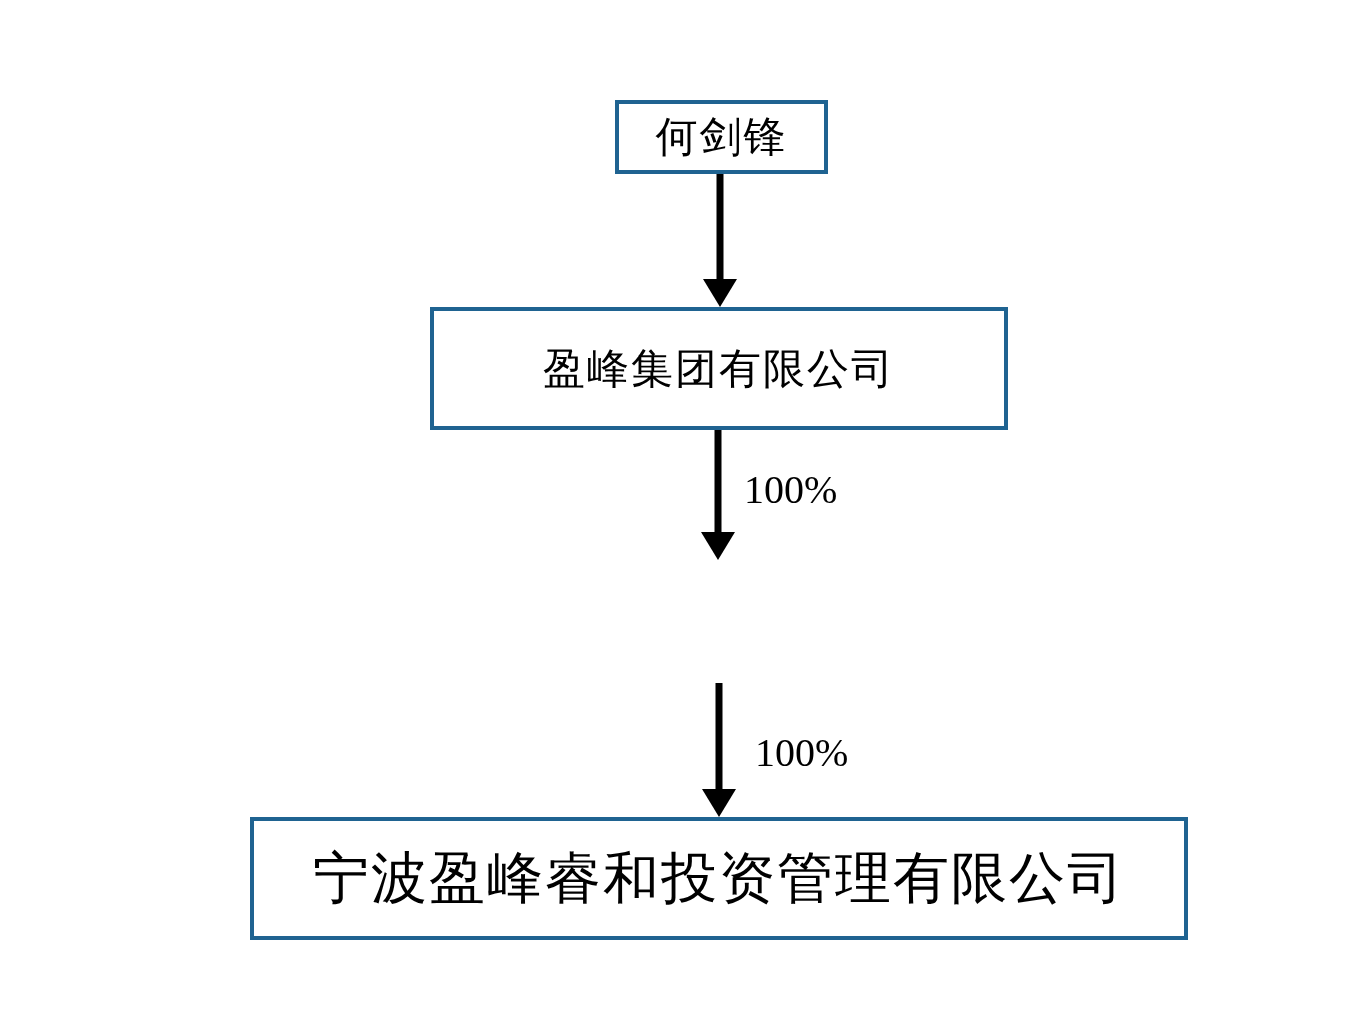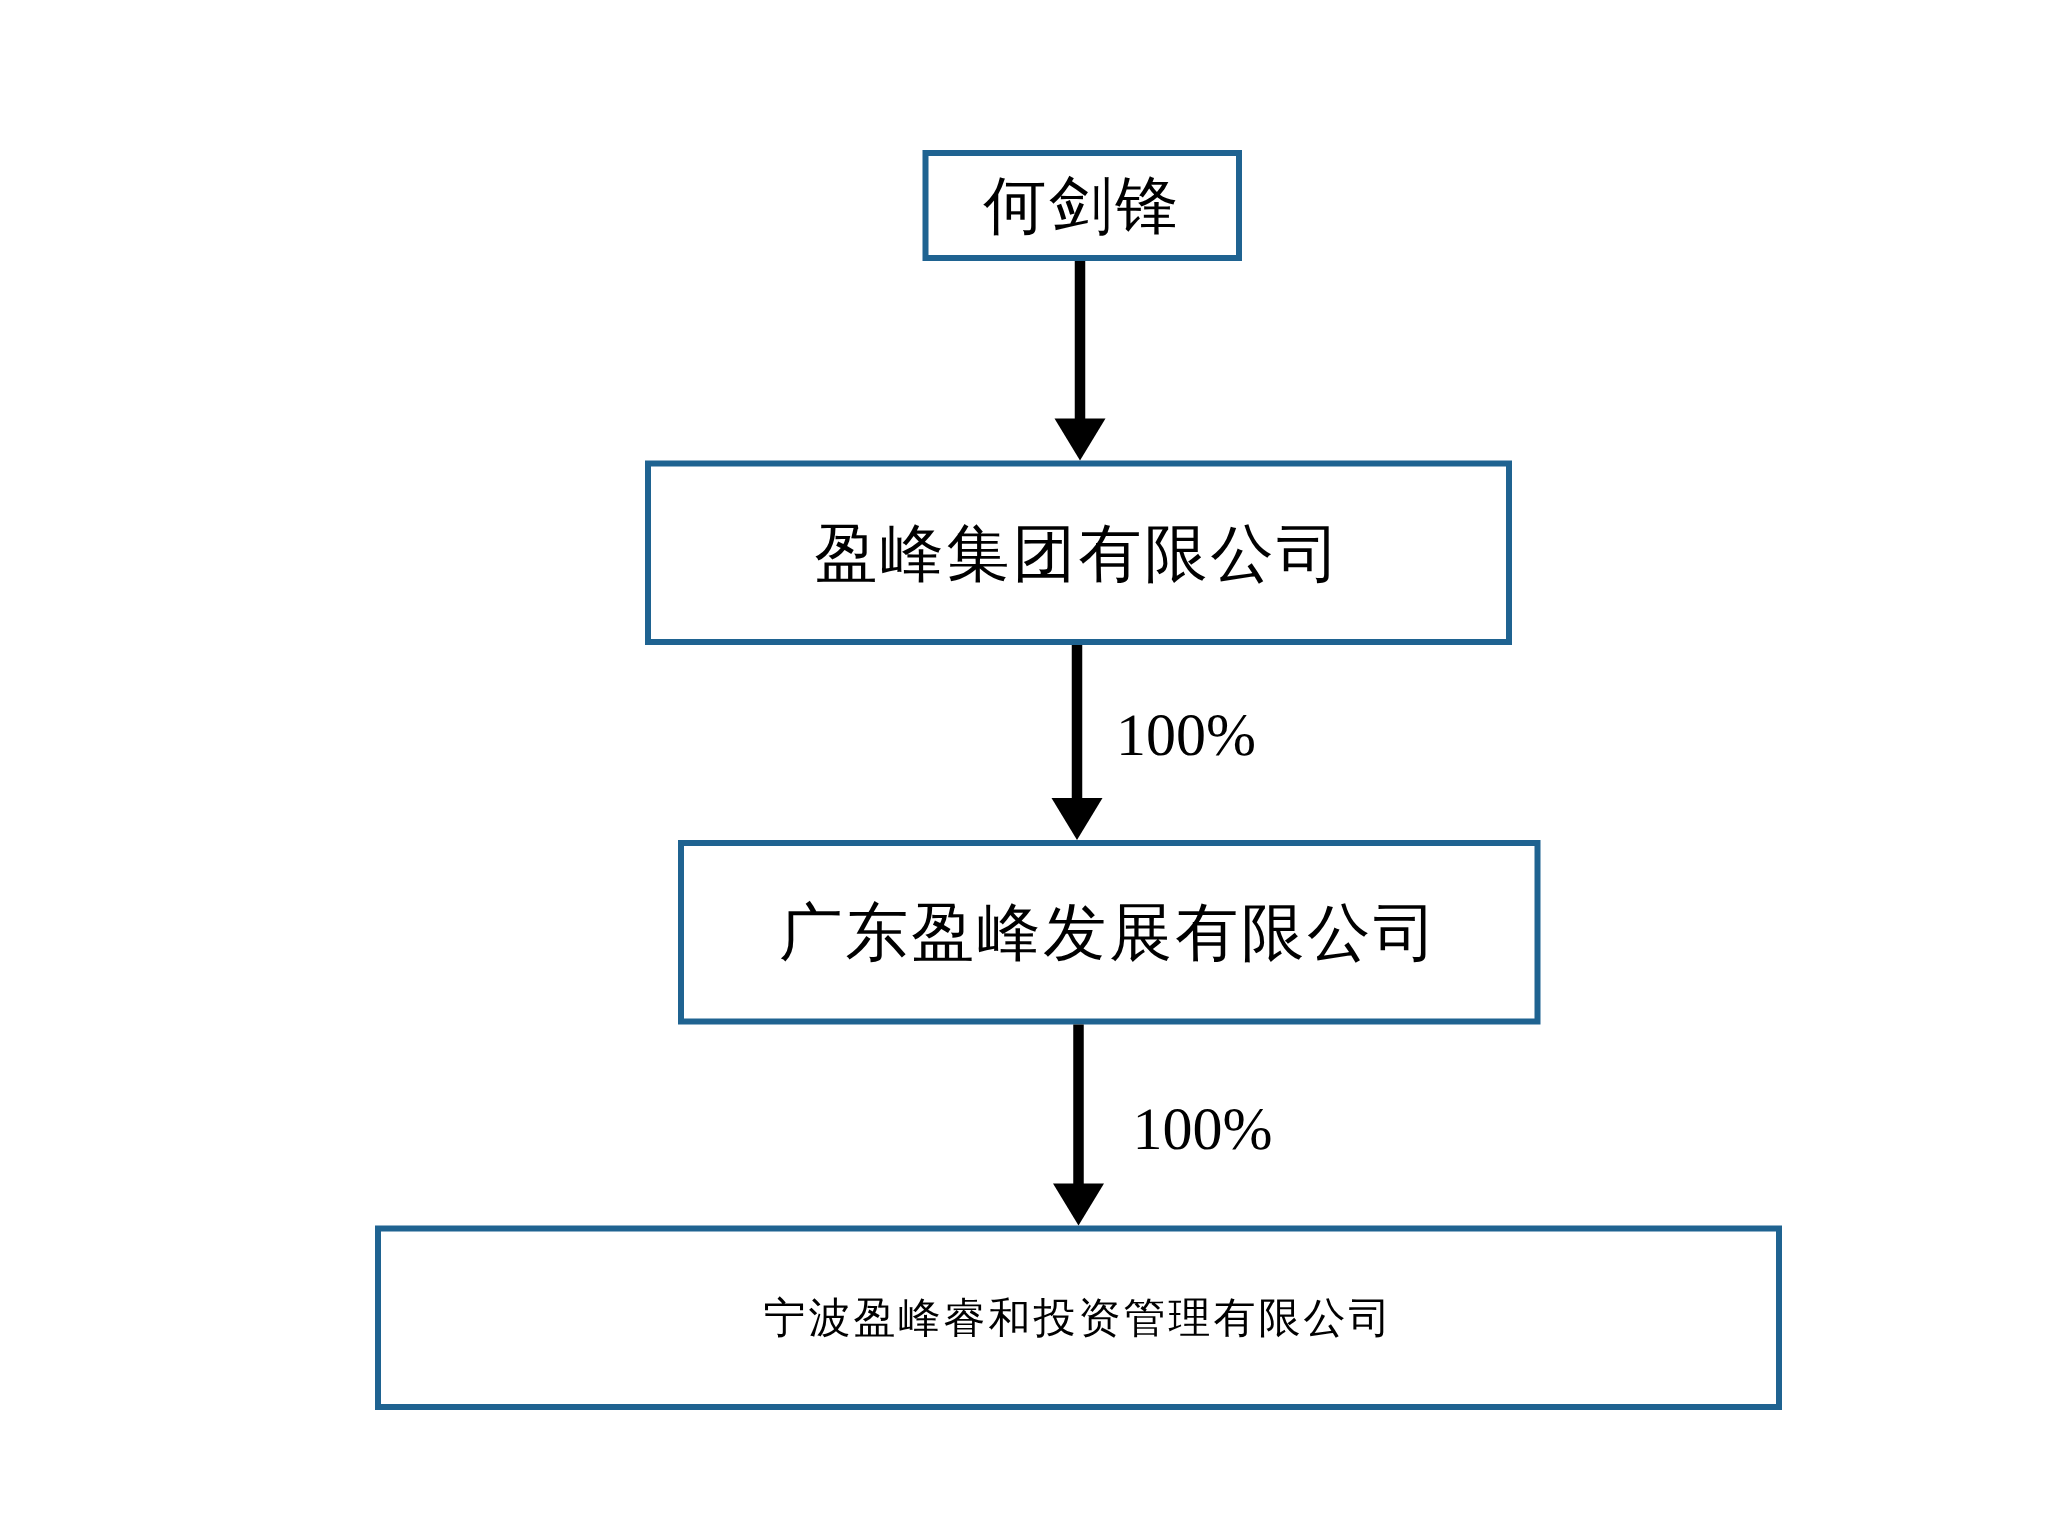--- a/index.html
+++ b/index.html
@@ -25,21 +25,21 @@
     align-items: center;
     justify-content: center;
     text-align: center;
     color: #000000;
     letter-spacing: 2px;
     white-space: nowrap;
   }
   .node-0 { left: 615px; top: 100px;  width: 213px; height: 74px;  font-size: 42px; }
   .node-1 { left: 430px; top: 307px;  width: 578px; height: 123px; font-size: 42px; }
   .node-2 { left: 452px; top: 560px;  width: 575px; height: 123px; font-size: 42px; }
-  .node-3 { left: 250px; top: 817px;  width: 938px; height: 123px; font-size: 28px; }
+  .node-3 { left: 250px; top: 817px;  width: 938px; height: 123px; font-size: 56px; }
 
   .arrow { position: absolute; }
   .arrow .stem {
     position: absolute;
     left: 50%;
     transform: translateX(-50%);
     width: 7px;
     background: #000000;
     top: 0;
   }
@@ -77,23 +77,20 @@
 <div class="canvas">
 
   <div class="node node-0">
     <span>何剑锋</span>
   </div>
 
   <div class="node node-1">
     <span>盈峰集团有限公司</span>
   </div>
 
-  <div class="node node-2">
-    <span>广东盈峰发展有限公司</span>
-  </div>
 
   <div class="node node-3">
     <span>宁波盈峰睿和投资管理有限公司</span>
   </div>
 
   <div class="arrow arrow-0">
     <div class="stem"></div>
     <div class="head"></div>
   </div>
 

